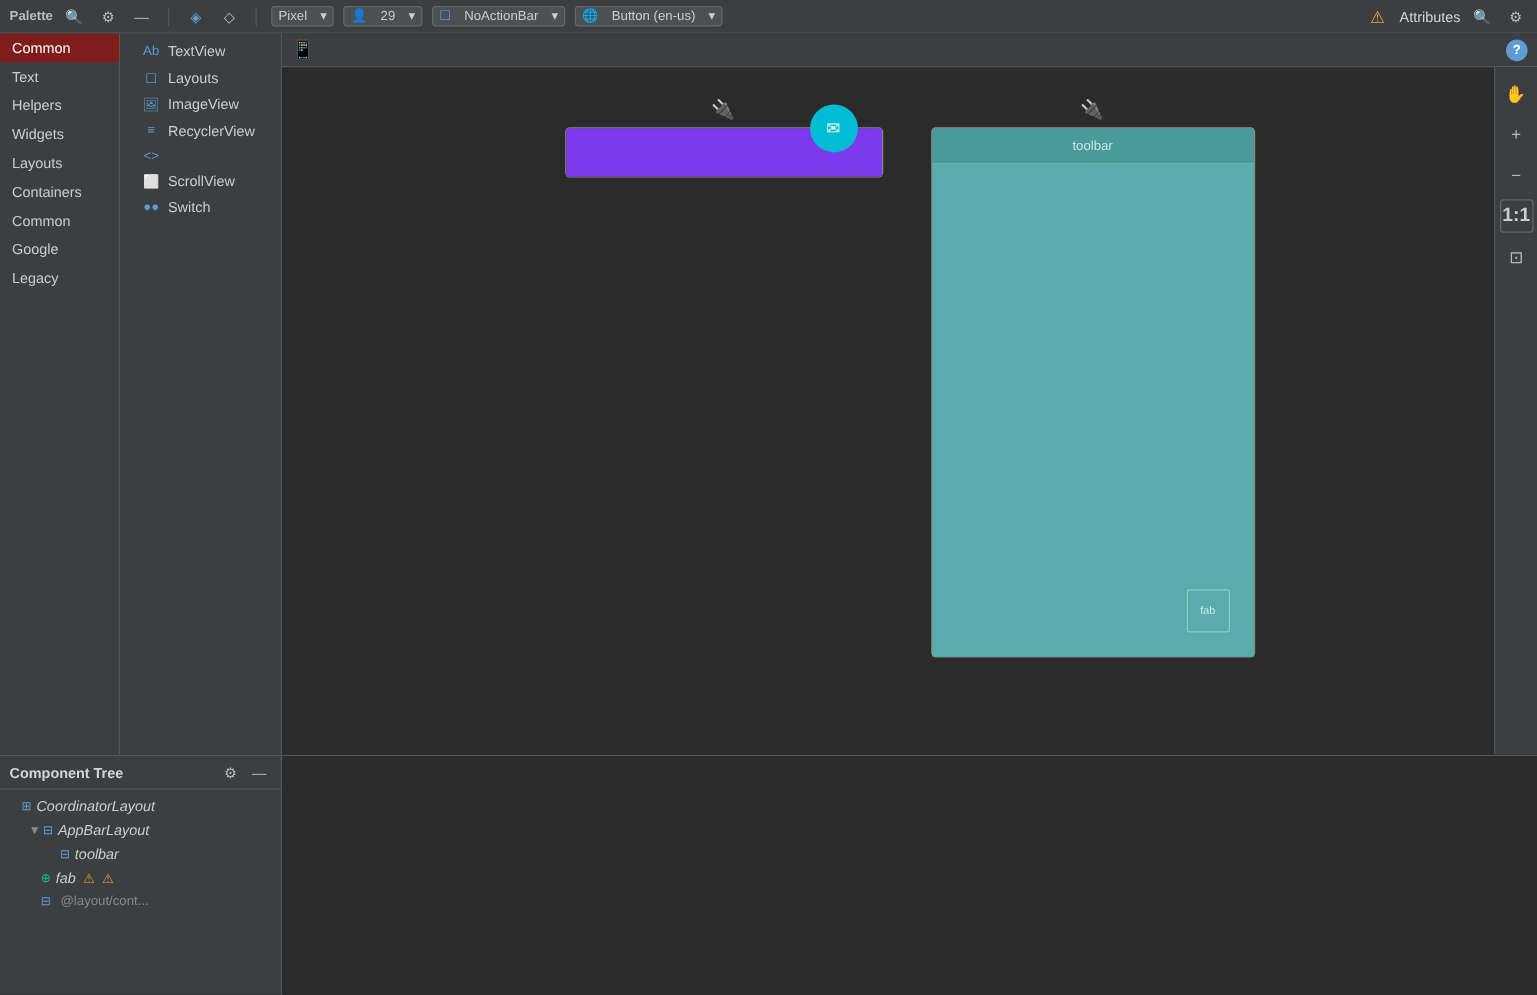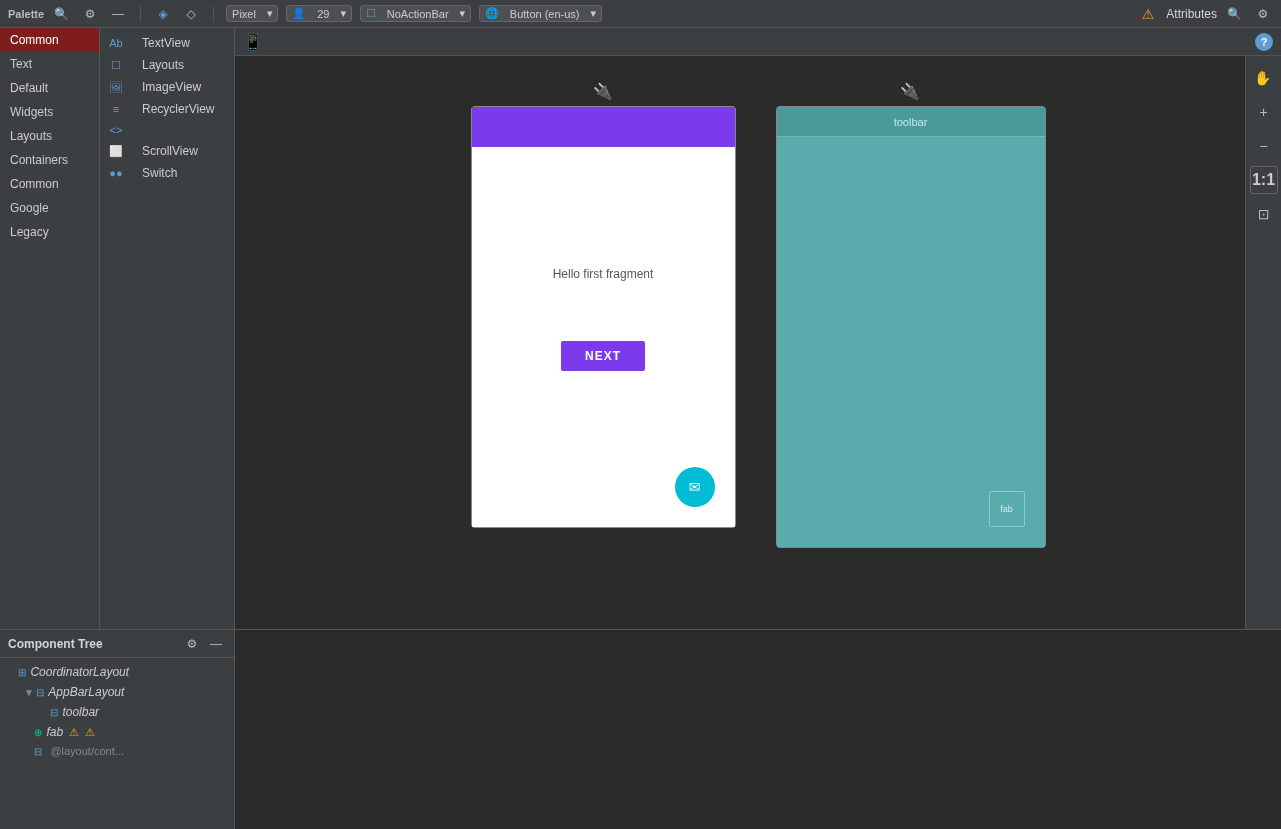--- a/index.html
+++ b/index.html
@@ -32,21 +32,21 @@
     .palette-section-item {
       padding: 5px 10px; cursor: pointer; font-size: 12px; color: #ccc;
     }
     .palette-section-item.active { background: #7f1d1d; color: #fff; }
 
     
     .component-list {
       width: 135px; background: #3c3f41; border-right: 1px solid #555; display: flex; flex-direction: column; flex-shrink: 0; padding-top: 4px;
     }
     .comp-item {
-      display: flex; align-items: center; gap: 18px; padding: 4px 8px; cursor: pointer; font-size: 12px; color: #ccc;
+      display: flex; align-items: center; gap: 6px; padding: 4px 8px; cursor: pointer; font-size: 12px; color: #ccc; margin-left: 10px;
     }
     .comp-icon { font-size: 11px; color: #aaa; width: 16px; text-align: center; }
     .comp-icon.blue { color: #5e9cd3; }
 
     
     .canvas-area {
       flex: 1; background: #2b2b2b; display: flex; flex-direction: column; overflow: hidden; position: relative;
     }
     .canvas-toolbar {
       height: 28px; background: #3c3f41; border-bottom: 1px solid #555; display: flex; align-items: center;
@@ -180,21 +180,21 @@
   <div class="top-bar-icon-btn">🔍</div>
   <div class="top-bar-icon-btn">⚙</div>
 </div>
 
 <div class="main-layout">
 
   <div class="palette-sidebar">
     <div id="palette-sections">
         <div class="palette-section-item active">Common</div>
         <div class="palette-section-item">Text</div>
-        <div class="palette-section-item">Default</div>
+        <div class="palette-section-item">Helpers</div>
         <div class="palette-section-item">Widgets</div>
         <div class="palette-section-item">Layouts</div>
         <div class="palette-section-item">Containers</div>
         <div class="palette-section-item">Common</div>
         <div class="palette-section-item">Google</div>
         <div class="palette-section-item">Legacy</div>
       </div>
   </div>
 
   <div class="component-list">
@@ -234,24 +234,20 @@
     <div class="canvas-toolbar">
       <span class="device-icon">📱</span>
       <div style="flex:1;"></div>
       <div class="help-btn">?</div>
     </div>
     <div class="canvas-content">
 
       <div class="phone-mockup">
         <div class="phone-pin-top">🔌</div>
         <div class="phone-header"></div>
-        <div class="phone-body">
-          <div class="phone-hello-text">Hello first fragment</div>
-          <button class="phone-next-btn">NEXT</button>
-        </div>
         <div class="phone-fab">
           <span>✉</span>
         </div>
       </div>
 
       <div class="tablet-mockup">
         <div class="tablet-pin-top">🔌</div>
         <div class="tablet-toolbar-bar">
           <span class="tablet-toolbar-text">toolbar</span>
         </div>

